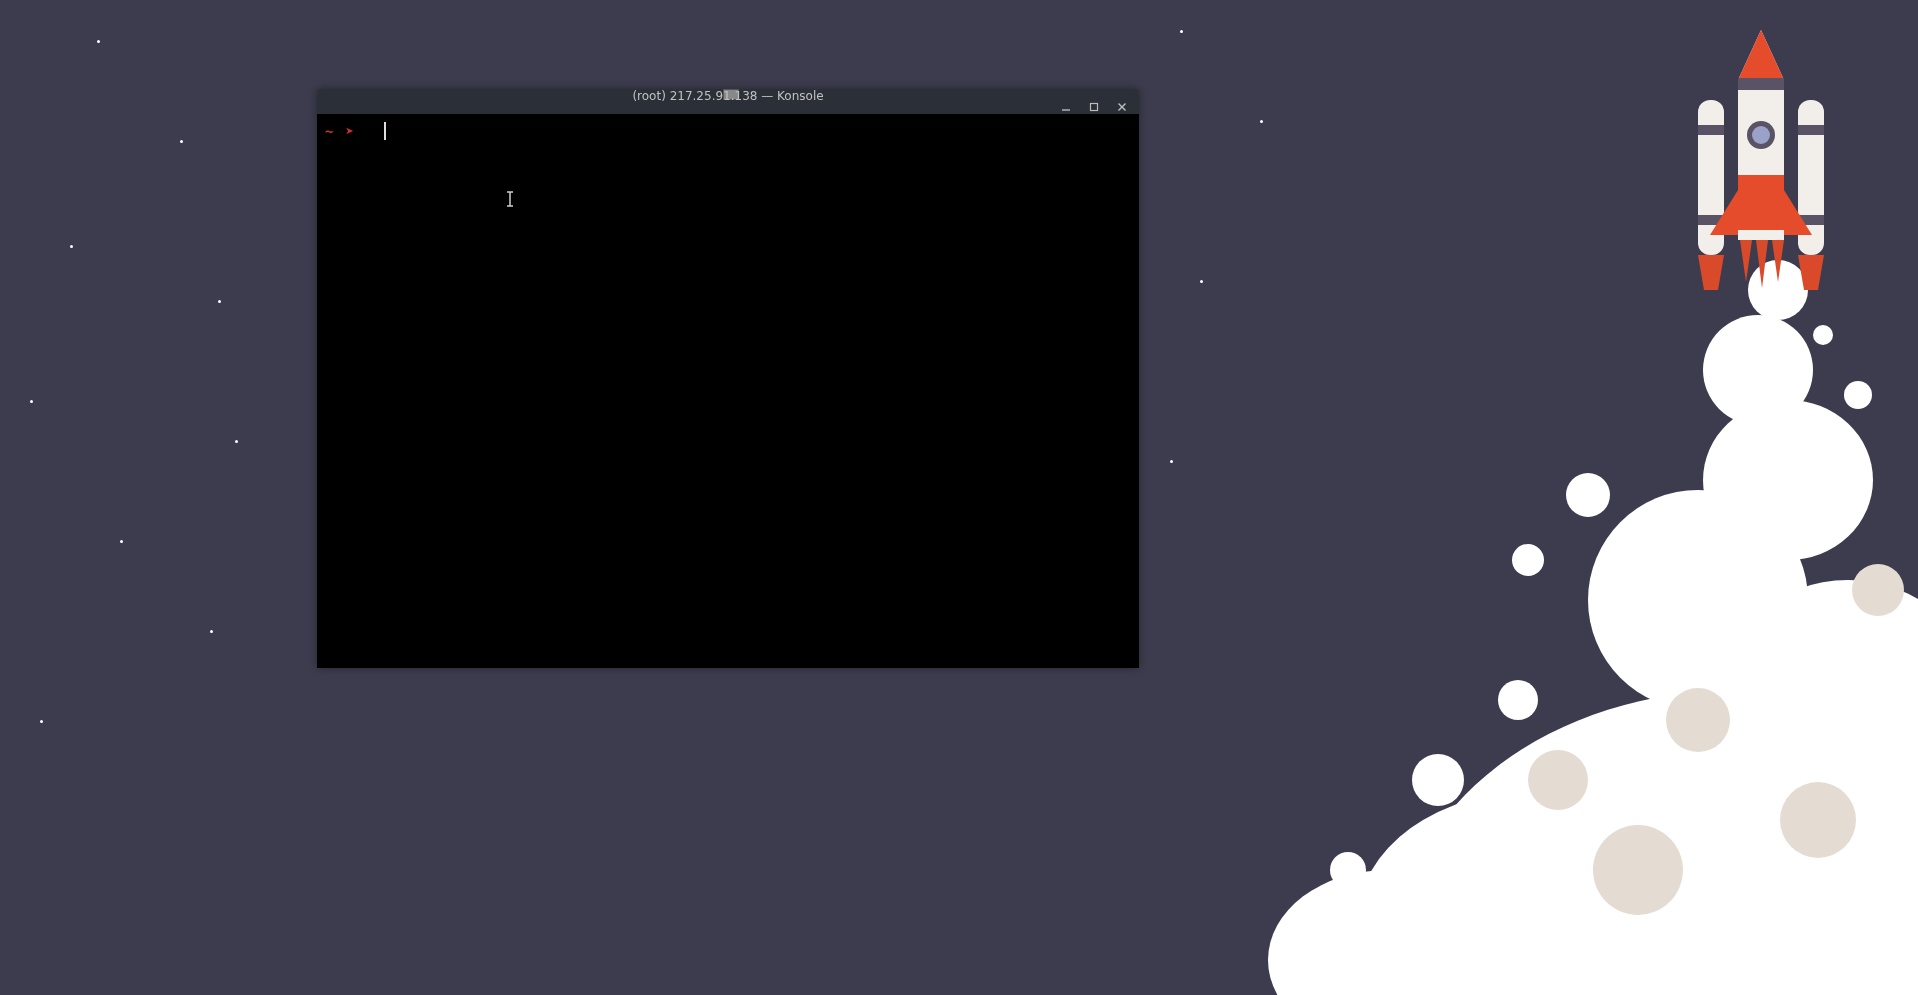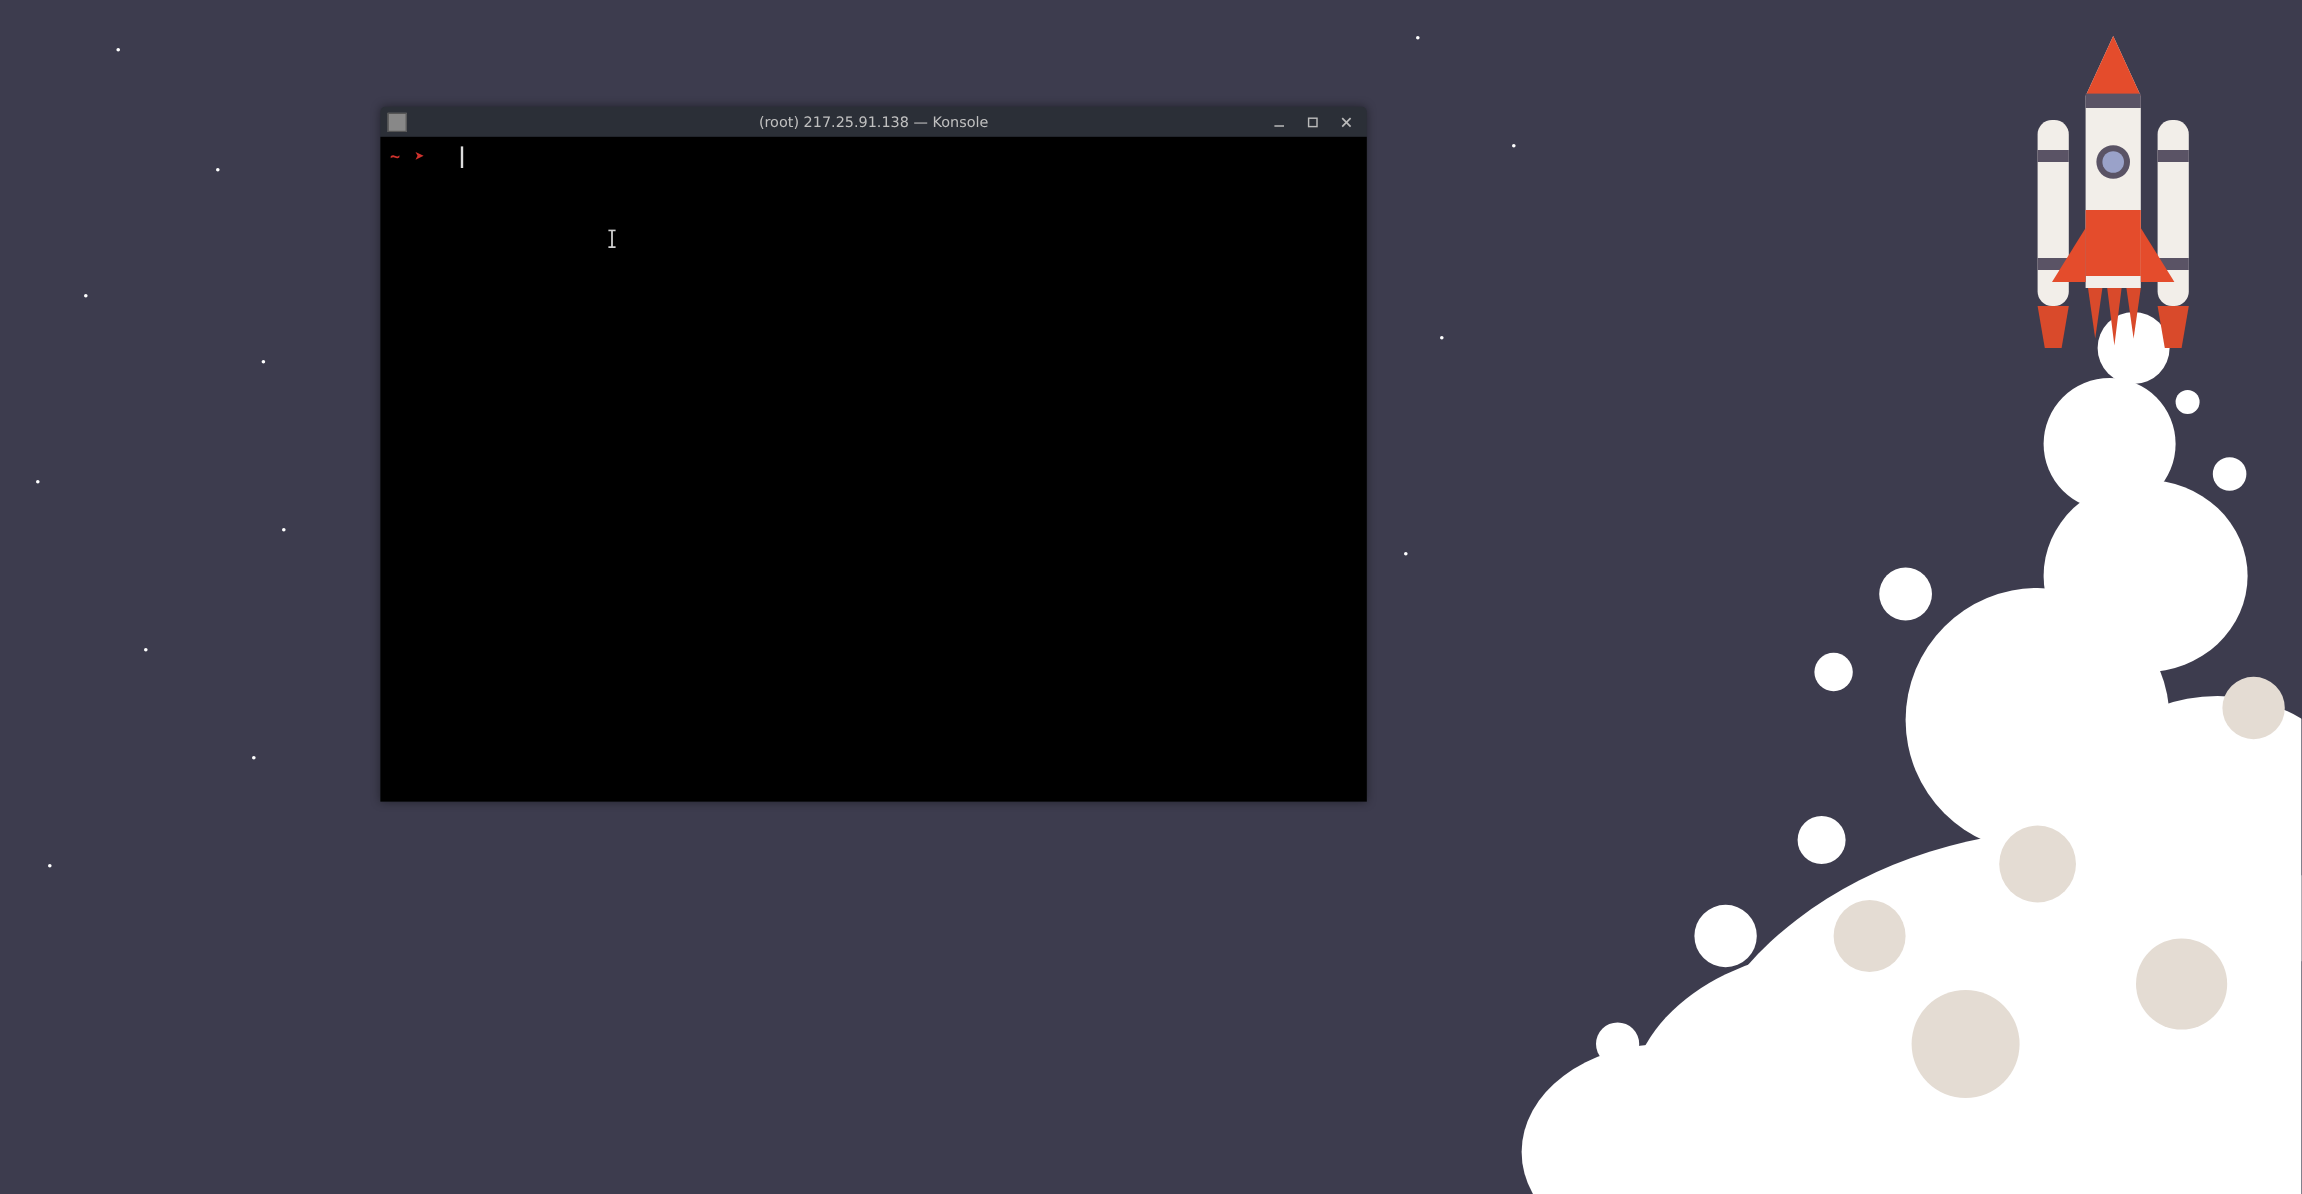--- a/index.html
+++ b/index.html
@@ -30,20 +30,21 @@
     display: flex;
     flex-direction: column;
   }
   .titlebar {
     height: 25px;
     display: flex;
     align-items: center;
     position: relative;
     color: #c0c0c0;
     font-size: 12px;
+    flex-direction: column;
   }
   .titlebar-icon {
     margin-left: 6px;
     width: 16px;
     height: 16px;
     background: #888;
     border: 1px solid #555;
     display: inline-block;
   }
   .titlebar-title {

